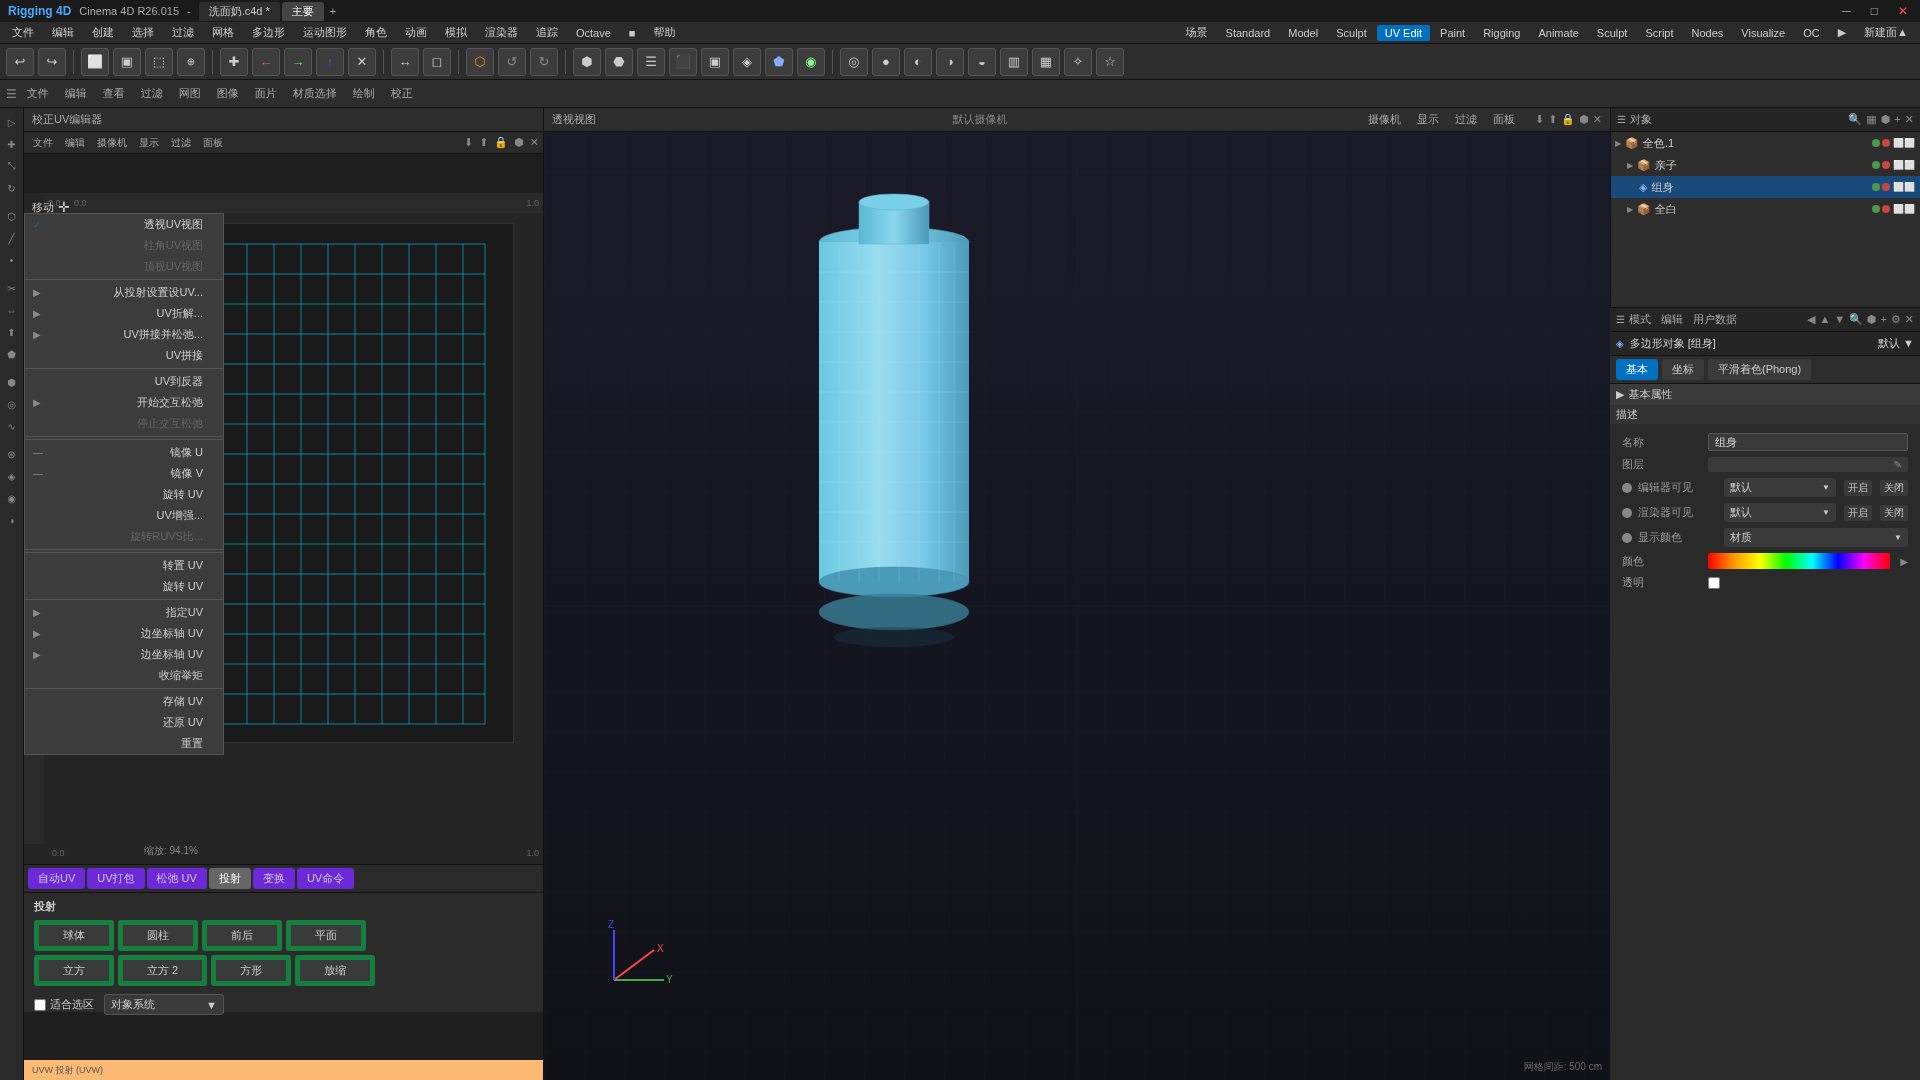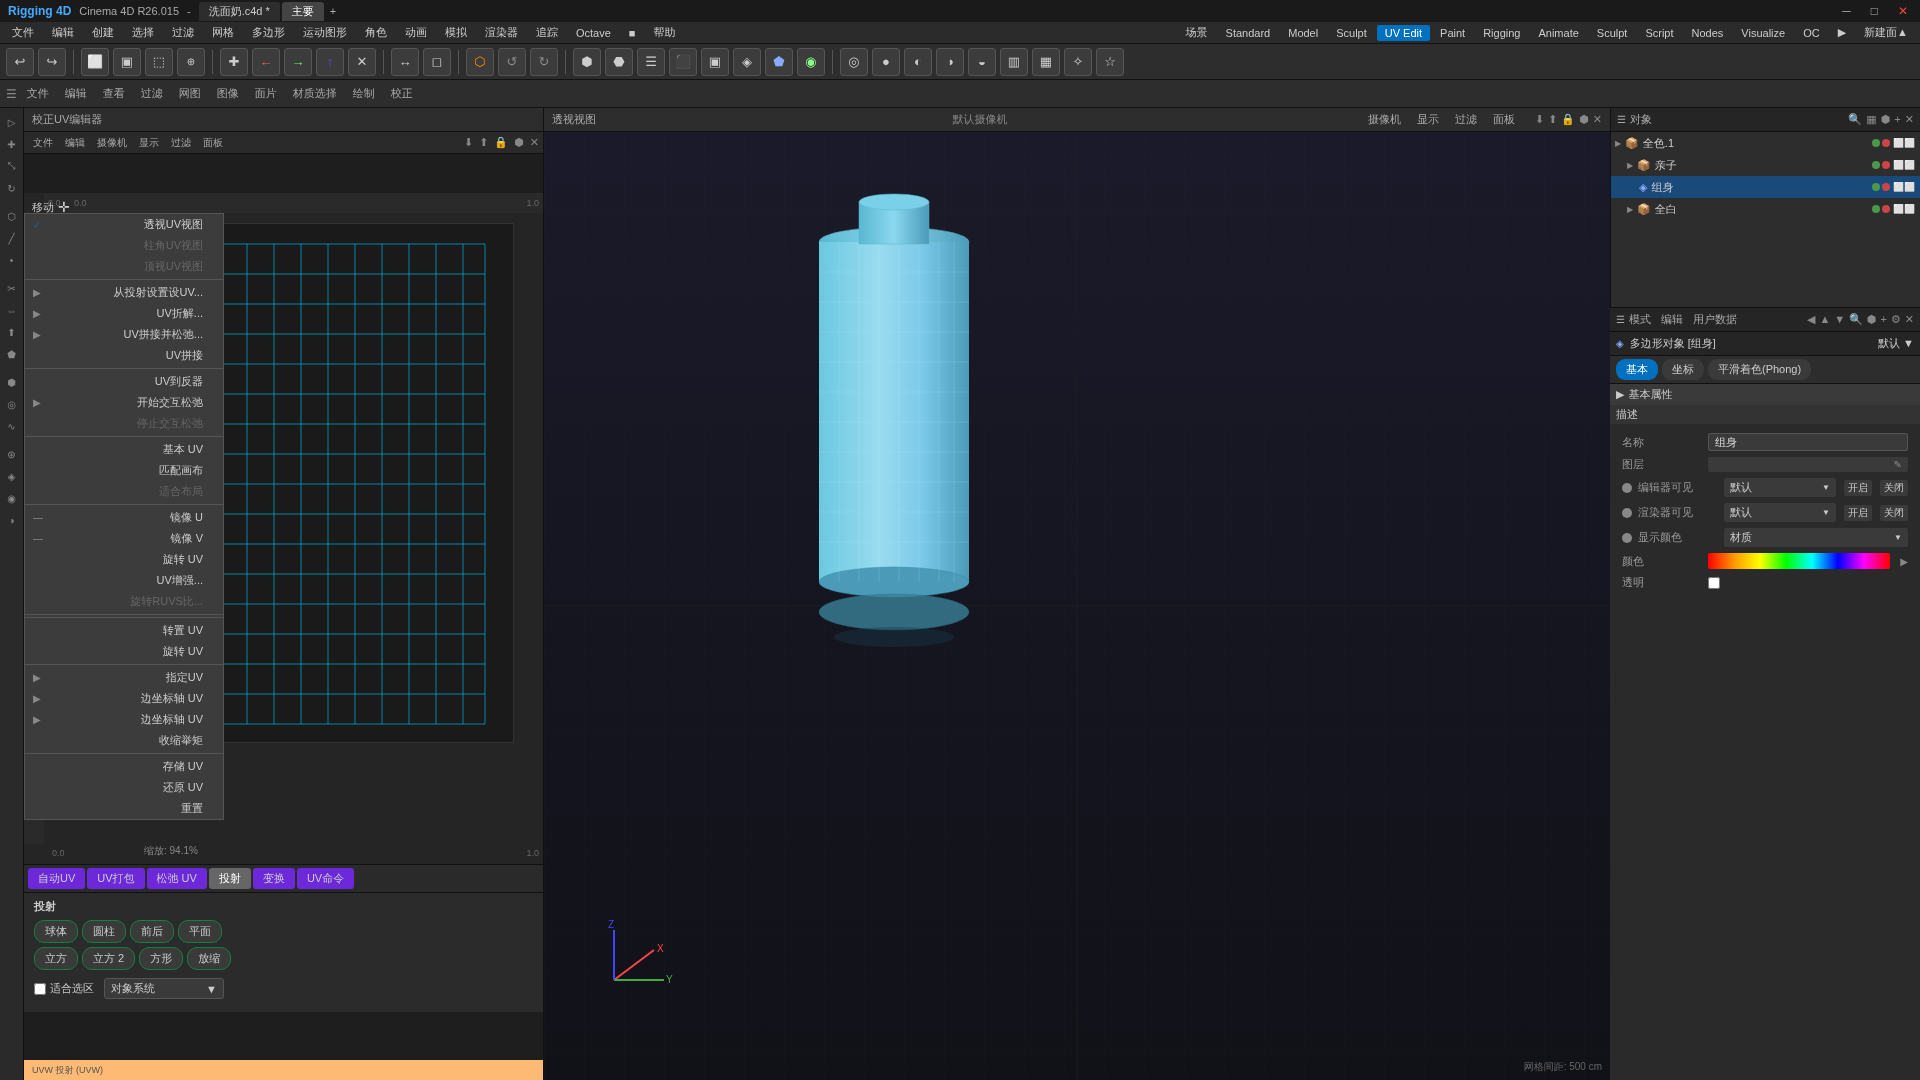--- a/index.html
+++ b/index.html
@@ -48,37 +48,37 @@
     .right-panel-header { height: 24px; background: #252525; display: flex; align-items: center; padding: 0 6px; border-bottom: 1px solid #111; gap: 4px; font-size: 11px; color: #aaa; }
     .object-manager { flex: 1; overflow-y: auto; }
     .object-row { height: 22px; display: flex; align-items: center; padding: 0 4px; gap: 4px; font-size: 11px; }
     .object-row.selected { background: #1a4a7a; }
     .obj-arrow { font-size: 8px; color: #888; cursor: pointer; }
     .obj-name { flex: 1; font-size: 11px; }
     .obj-dots { display: flex; gap: 2px; }
     .obj-dot { width: 8px; height: 8px; border-radius: 50%; cursor: pointer; }
     .props-header { height: 24px; background: #252525; display: flex; align-items: center; padding: 0 6px; border-bottom: 1px solid #111; gap: 4px; font-size: 11px; color: #aaa; }
     .props-tabs { height: 28px; background: #2d2d2d; display: flex; align-items: center; gap: 4px; padding: 0 6px; border-bottom: 1px solid #111; }
-    .props-tab { padding: 3px 10px; background: #3a3a3a; border-radius: 9px; font-size: 11px; cursor: pointer; color: #ccc; }
+    .props-tab { padding: 3px 10px; background: #3a3a3a; border-radius: 3px; font-size: 11px; cursor: pointer; color: #ccc; }
     .props-tab.active { background: #0070c0; color: #fff; }
     .props-content { padding: 6px; }
     .props-section-header { display: flex; align-items: center; gap: 4px; background: #3a3a3a; padding: 3px 6px; cursor: pointer; font-size: 11px; color: #ccc; }
     .props-row { display: flex; align-items: center; padding: 3px 6px; gap: 6px; font-size: 11px; }
     .props-label { width: 80px; color: #999; flex-shrink: 0; }
     .props-value { flex: 1; background: #3a3a3a; padding: 2px 6px; border-radius: 2px; color: #ddd; }
     .props-dropdown { background: #3a3a3a; padding: 2px 6px; border-radius: 2px; display: flex; align-items: center; justify-content: space-between; cursor: pointer; width: 120px; }
     .bottom-tab { padding: 3px 10px; background: #6d28d9; border-radius: 3px; font-size: 11px; cursor: pointer; color: #ccc; }
     .bottom-tab.active { background: #666; color: #fff; }
 
     
     .proj-panel { background: #2b2b2b; height: 120px; border-top: 1px solid #111; padding: 6px 10px; display: flex; gap: 10px; }
     .proj-section { display: flex; flex-direction: column; gap: 4px; }
     .proj-title { font-size: 11px; color: #ccc; font-weight: bold; margin-bottom: 2px; }
     .proj-buttons { display: flex; gap: 4px; flex-wrap: wrap; }
-    .proj-btn { padding: 3px 10px; background: #3a3a3a; border: 1px solid #15803d; border-radius: 10px; font-size: 11px; color: #ccc; cursor: pointer; }
+    .proj-btn { padding: 3px 24px; background: #3a3a3a; border: 5px solid #15803d; border-radius: 3px; font-size: 11px; color: #ccc; cursor: pointer; }
     .proj-checkbox { display: flex; align-items: center; gap: 4px; font-size: 11px; color: #ccc; }
     .proj-dropdown { background: #3a3a3a; border: 1px solid #555; padding: 2px 6px; border-radius: 3px; font-size: 11px; color: #ccc; display: flex; align-items: center; gap: 4px; cursor: pointer; width: 120px; justify-content: space-between; }
 
     
     ::-webkit-scrollbar { width: 8px; height: 8px; }
     ::-webkit-scrollbar-track { background: #2a2a2a; }
     ::-webkit-scrollbar-thumb { background: #555; border-radius: 4px; }
 
     
     .left-sidebar { width: 24px; background: #2a2a2a; display: flex; flex-direction: column; align-items: center; padding: 4px 0; gap: 2px; border-right: 1px solid #111; }
@@ -339,25 +339,20 @@
         </div>
         <div class="dropdown-sep"></div>
 
         <div>
           <div class="dropdown-item"><span class="dropdown-icon"></span>UV到反器</div>
           <div class="dropdown-item"><span class="dropdown-icon">▶</span>开始交互松弛</div>
           <div class="dropdown-item disabled"><span class="dropdown-icon"></span>停止交互松弛</div>
         </div>
         <div class="dropdown-sep"></div>
 
-        <div>
-          <div class="dropdown-item"><span class="dropdown-icon"></span>基本 UV</div>
-          <div class="dropdown-item"><span class="dropdown-icon"></span>匹配画布</div>
-          <div class="dropdown-item disabled"><span class="dropdown-icon"></span>适合布局</div>
-        </div>
         <div class="dropdown-sep"></div>
 
         <div>
           <div class="dropdown-item"><span class="dropdown-icon">—</span>镜像 U</div>
           <div class="dropdown-item"><span class="dropdown-icon">—</span>镜像 V</div>
           <div class="dropdown-item"><span class="dropdown-icon"></span>旋转 UV</div>
           <div class="dropdown-item"><span class="dropdown-icon"></span>UV增强...</div>
           <div class="dropdown-item disabled"><span class="dropdown-icon"></span>旋转RUVS比...</div>
         </div>
         <div class="dropdown-sep"></div>

